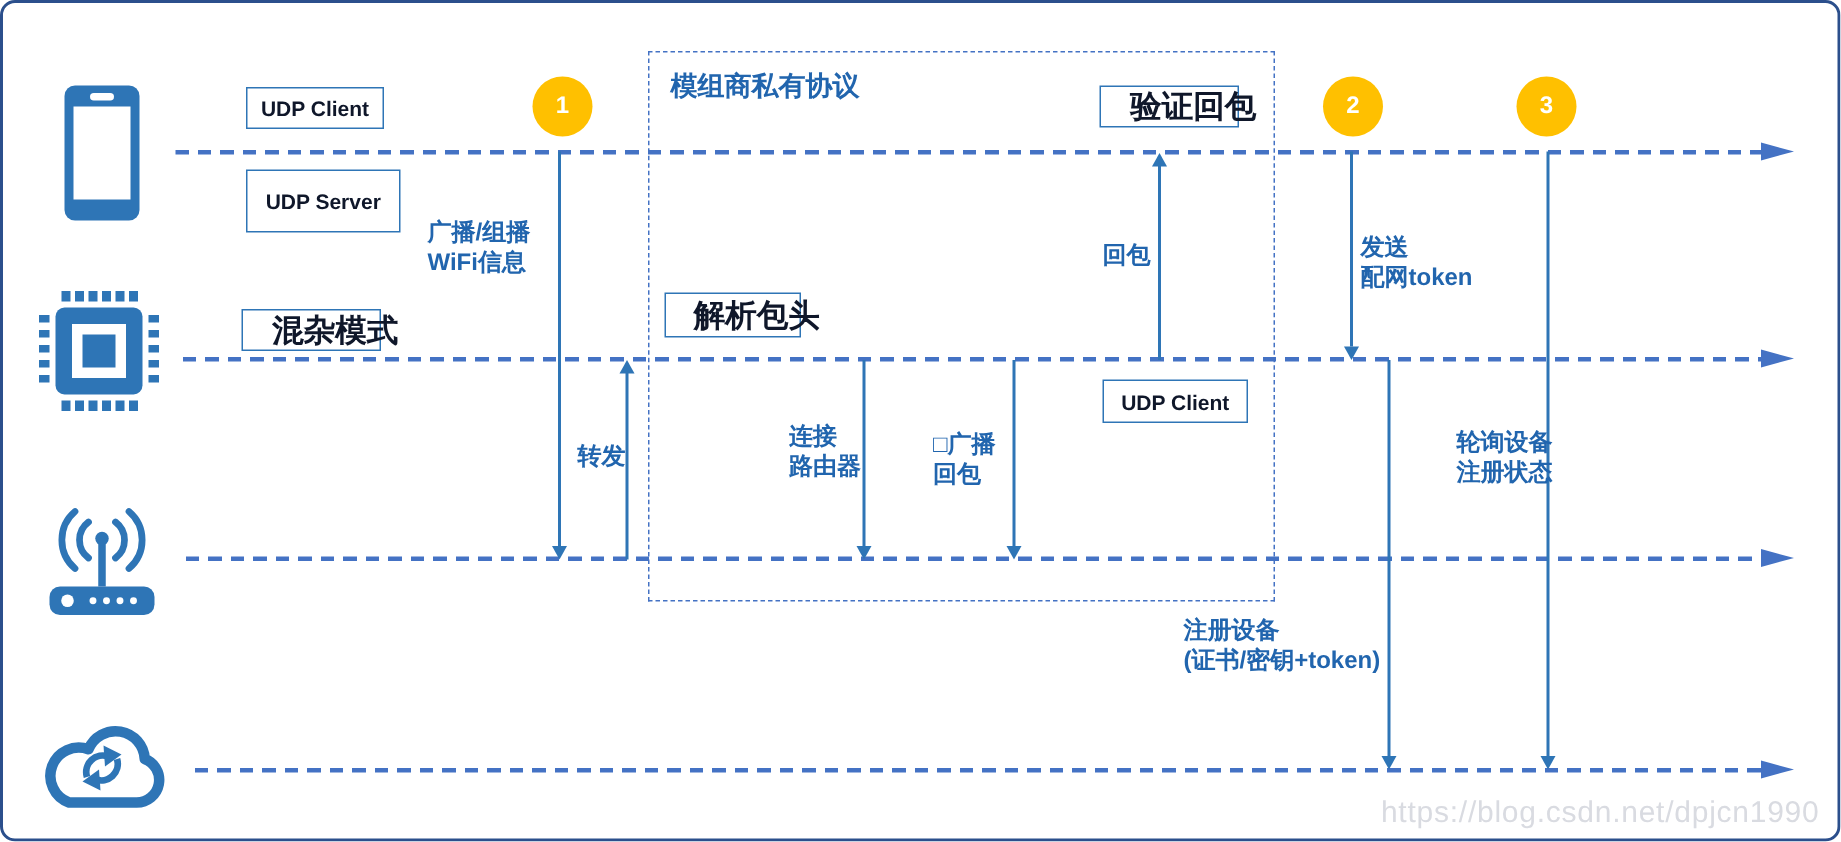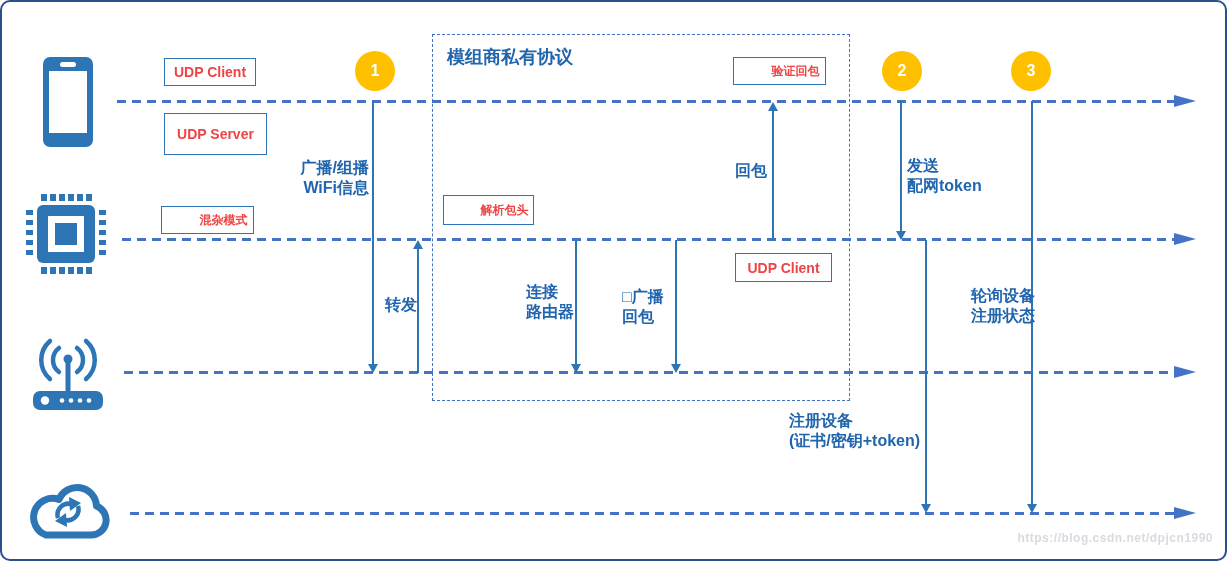--- a/index.html
+++ b/index.html
@@ -21,47 +21,47 @@
   
   .vline{position:absolute;width:2px;background:#2e75b6;}
   .head-down{position:absolute;width:0;height:0;
     border-left:5px solid transparent;border-right:5px solid transparent;
     border-top:9px solid #2e75b6;}
   .head-up{position:absolute;width:0;height:0;
     border-left:5px solid transparent;border-right:5px solid transparent;
     border-bottom:9px solid #2e75b6;}
   
   .box{
-    position:absolute;border:1.6px solid #2e75b6;background:#fff;color:#ef4444;
+    position:absolute;border:1.6px solid #2e75b6;background:#fff;color:#0f172a;
     font-weight:bold;display:flex;align-items:center;justify-content:center;
     box-sizing:border-box;white-space:nowrap;
   }
   .box.latin{font-size:14px;}
-  .box.cjk{font-size:12px;padding-left:32px;}
+  .box.cjk{font-size:21px;padding-left:32px;}
   
   .step-circle{
     position:absolute;width:40px;height:40px;border-radius:50%;background:#ffc000;
     color:#fff;font-weight:bold;font-size:16px;display:flex;align-items:center;justify-content:center;
   }
   
   .note{
     position:absolute;color:#2165ae;font-weight:bold;font-size:16px;line-height:1.22;
     white-space:pre-line;
   }
   
   .protocol-box{
     position:absolute;left:430px;top:32px;width:418px;height:367px;
     border:1px dashed #4472c4;box-sizing:border-box;
   }
   .protocol-title{
     padding:10px 0 0 14px;color:#2165ae;font-weight:bold;font-size:18px;white-space:nowrap;
   }
   .icon{position:absolute;line-height:0;}
   .watermark{
-    position:absolute;right:12px;top:529px;color:#d9dbe1;font-size:12px;font-weight:bold;
+    position:absolute;right:12px;top:529px;color:#d9dbe1;font-size:20px;font-weight:normal;
     letter-spacing:0.5px;
   }
 </style>
 </head>
 <body>
 
 <div class="canvas">
 
   <div class="lifeline" style="left:115px;top:98px;width:1057px"></div>
   <div class="ll-arrow" style="left:1172px;top:93px"></div>
@@ -176,21 +176,21 @@
 
   <div class="vline" style="left:898px;top:99px;height:130px"></div>
   <div class="head-down" style="left:894px;top:229px"></div>
 
   <div class="vline" style="left:923px;top:238px;height:264px"></div>
   <div class="head-down" style="left:919px;top:502px"></div>
 
   <div class="vline" style="left:1029px;top:99px;height:403px"></div>
   <div class="head-down" style="left:1025px;top:502px"></div>
 
-  <div class="note" style="left:283px;top:156px;width:84px;text-align:right">广播/组播
+  <div class="note" style="left:283px;top:144px;width:84px;text-align:left">广播/组播
 WiFi信息</div>
   <div class="note" style="left:383px;top:293px">转发</div>
   <div class="note" style="left:524px;top:280px">连接
 路由器</div>
   <div class="note" style="left:620px;top:285px">□广播
 回包</div>
   <div class="note" style="left:733px;top:159px">回包</div>
   <div class="note" style="left:905px;top:154px">发送
 配网token</div>
   <div class="note" style="left:787px;top:409px">注册设备

